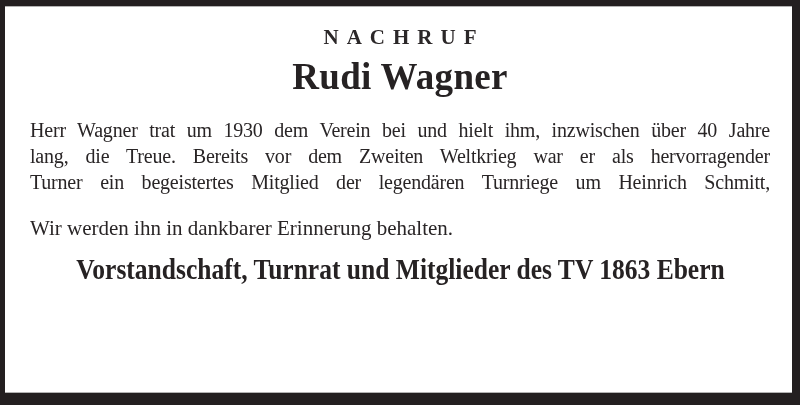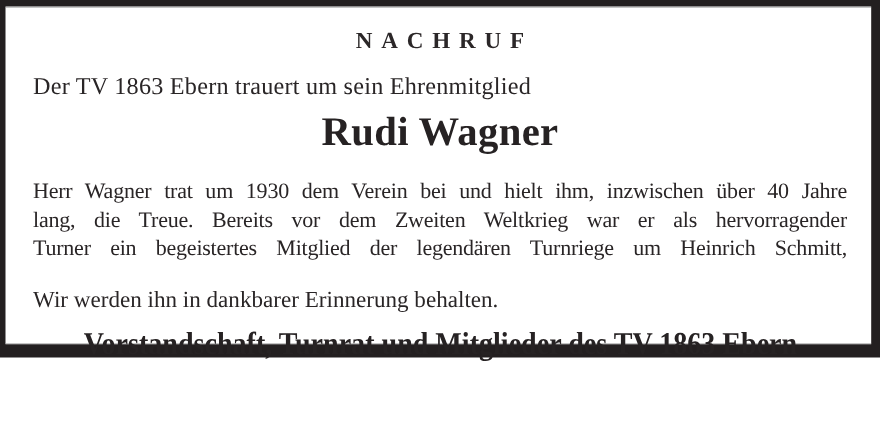--- a/index.html
+++ b/index.html
@@ -8,21 +8,21 @@
     background: #ffffff;
   }
   body {
     width: 800px;
     height: 405px;
     overflow: hidden;
   }
   .clip {
     box-sizing: border-box;
     width: 800px;
-    height: 325px;
+    height: 405px;
     background: #ffffff;
     border-style: solid;
     border-color: #231f20;
     
     border-width: 6px 8px 12px 5px;
   }
   .inner {
     box-sizing: border-box;
     height: 100%;
     padding: 20px 22px 0 25px;
@@ -88,21 +88,20 @@
   }
 </style>
 </head>
 <body>
 
 <div class="clip">
   <div class="inner">
 
     <div class="kicker">NACHRUF</div>
 
-    <div class="intro">Der TV 1863 Ebern trauert um sein Ehrenmitglied</div>
 
     <div class="name">Rudi Wagner</div>
 
     <div class="bodytext">
       <div class="body-line">Herr Wagner trat um 1930 dem Verein bei und hielt ihm, inzwischen über 40 Jahre</div>
       <div class="body-line">lang, die Treue. Bereits vor dem Zweiten Weltkrieg war er als hervorragender</div>
       <div class="body-line">Turner ein begeistertes Mitglied der legendären Turnriege um Heinrich Schmitt,</div>
     </div>
 
     <div class="closing">Wir werden ihn in dankbarer Erinnerung behalten.</div>

